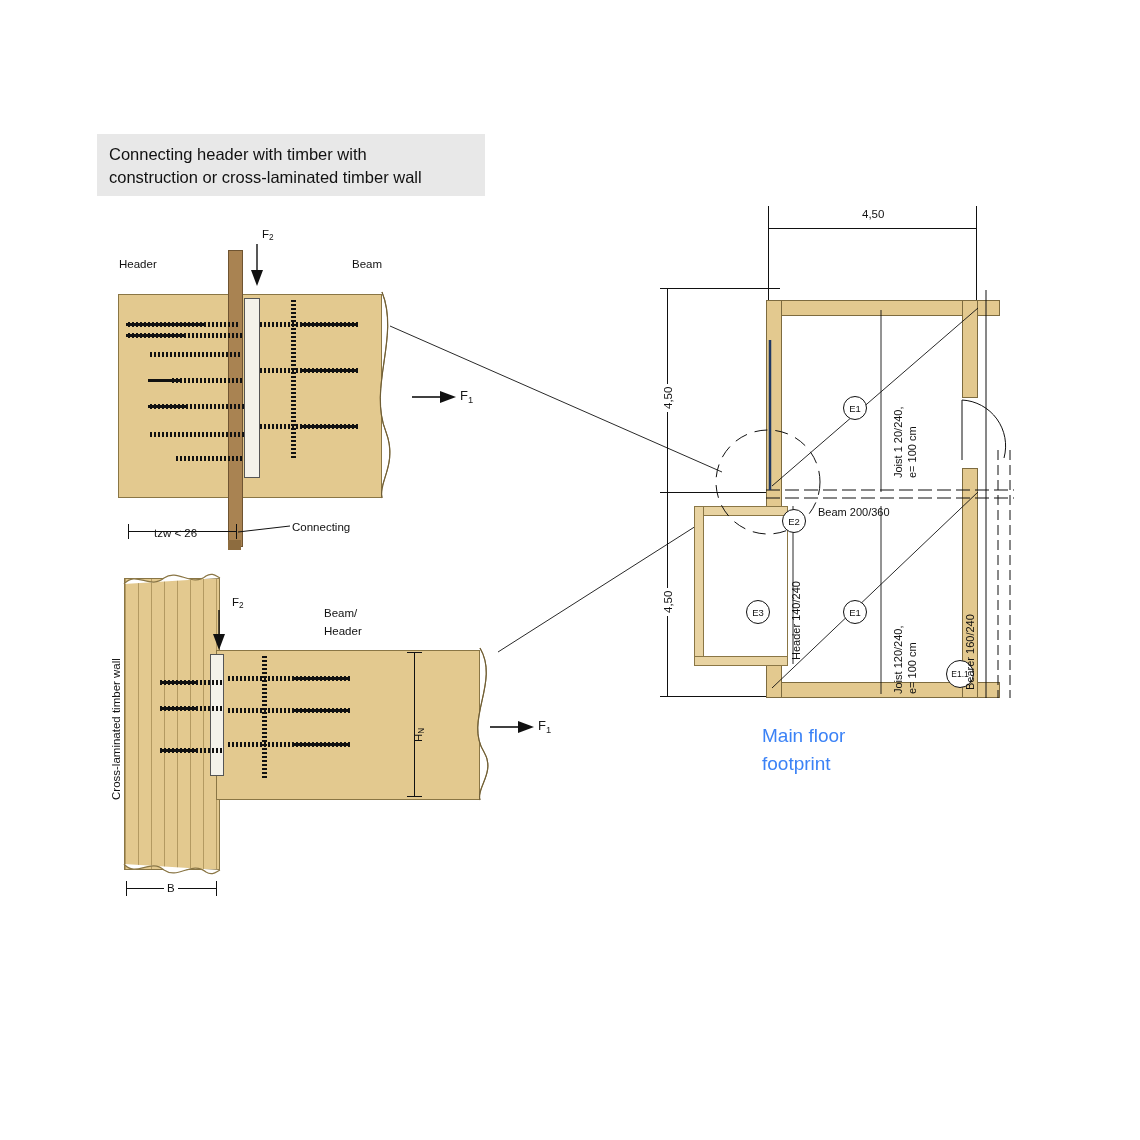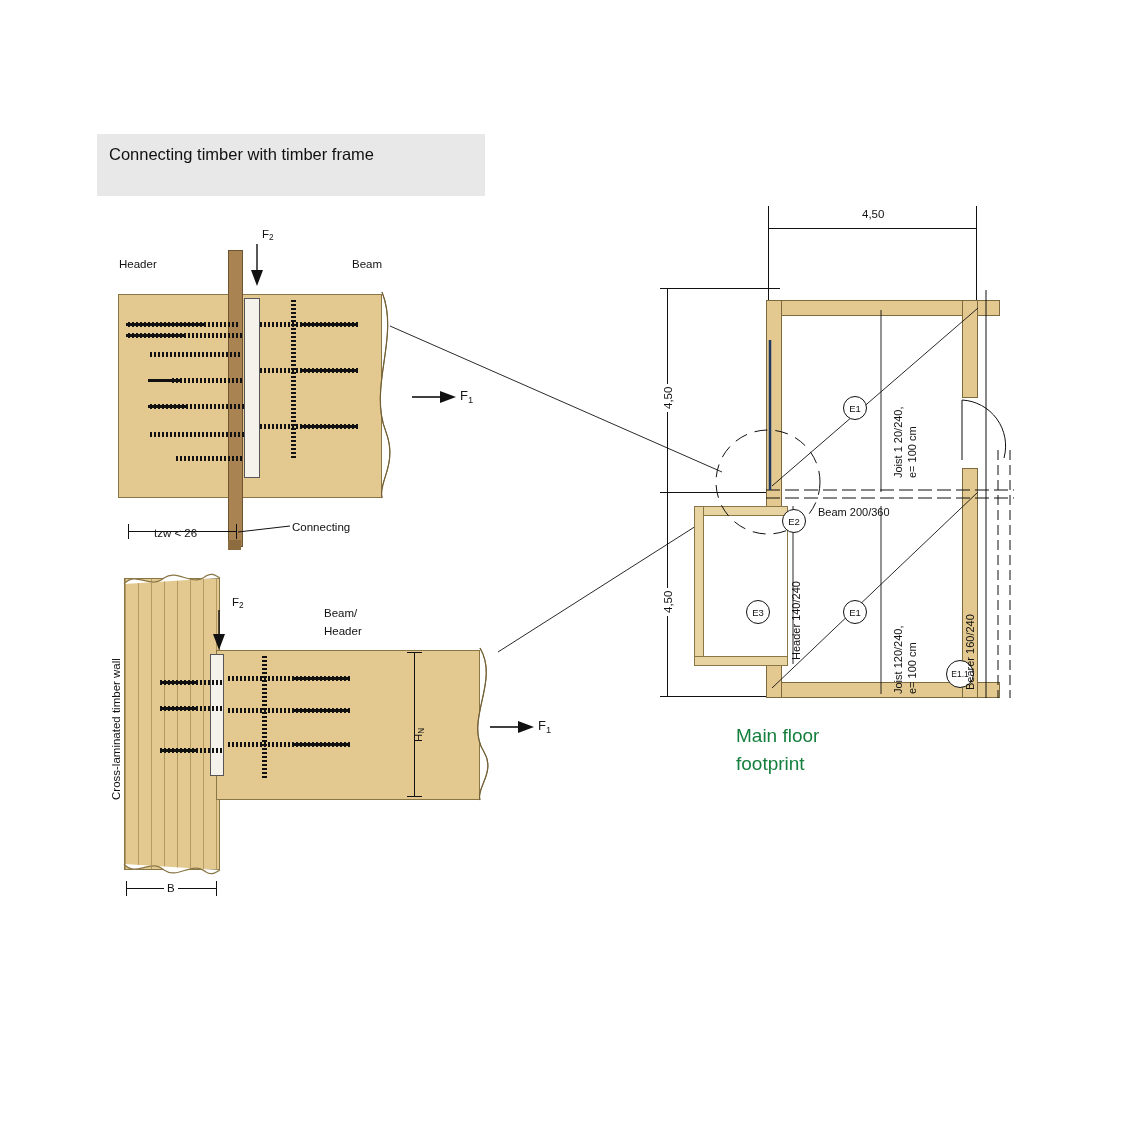--- a/index.html
+++ b/index.html
@@ -66,35 +66,36 @@
     border: 1px solid #111;
     border-radius: 50%;
     background: #fff;
     font-size: 9.5px;
     display: flex;
     align-items: center;
     justify-content: center;
     color: #111;
   }
   #caption {
-    left: 736px;
+    left: 762px;
     top: 722px;
     font-size: 19px;
     line-height: 28px;
-    color: #15803d;
+    color: #3b82f6;
   }
   .sub { font-size: 0.72em; vertical-align: -0.3em; }
 </style>
 </head>
 <body>
 
 <div id="page">
 
   <div class="abs" id="title-banner">
-    <div class="line l1">Connecting timber with timber frame</div>
+    <div class="line l1">Connecting header with timber with</div>
+    <div class="line">construction or cross-laminated timber wall</div>
   </div>
 
   <div class="abs" style="left:0;top:0;width:620px;height:580px;">
 
     <div class="abs lbl" style="left:119px;top:258px;">Header</div>
     <div class="abs lbl" style="left:352px;top:258px;">Beam</div>
 
     <div class="abs lbl" style="left:262px;top:228px;">
       <span>F</span><span class="sub">2</span>
     </div>

